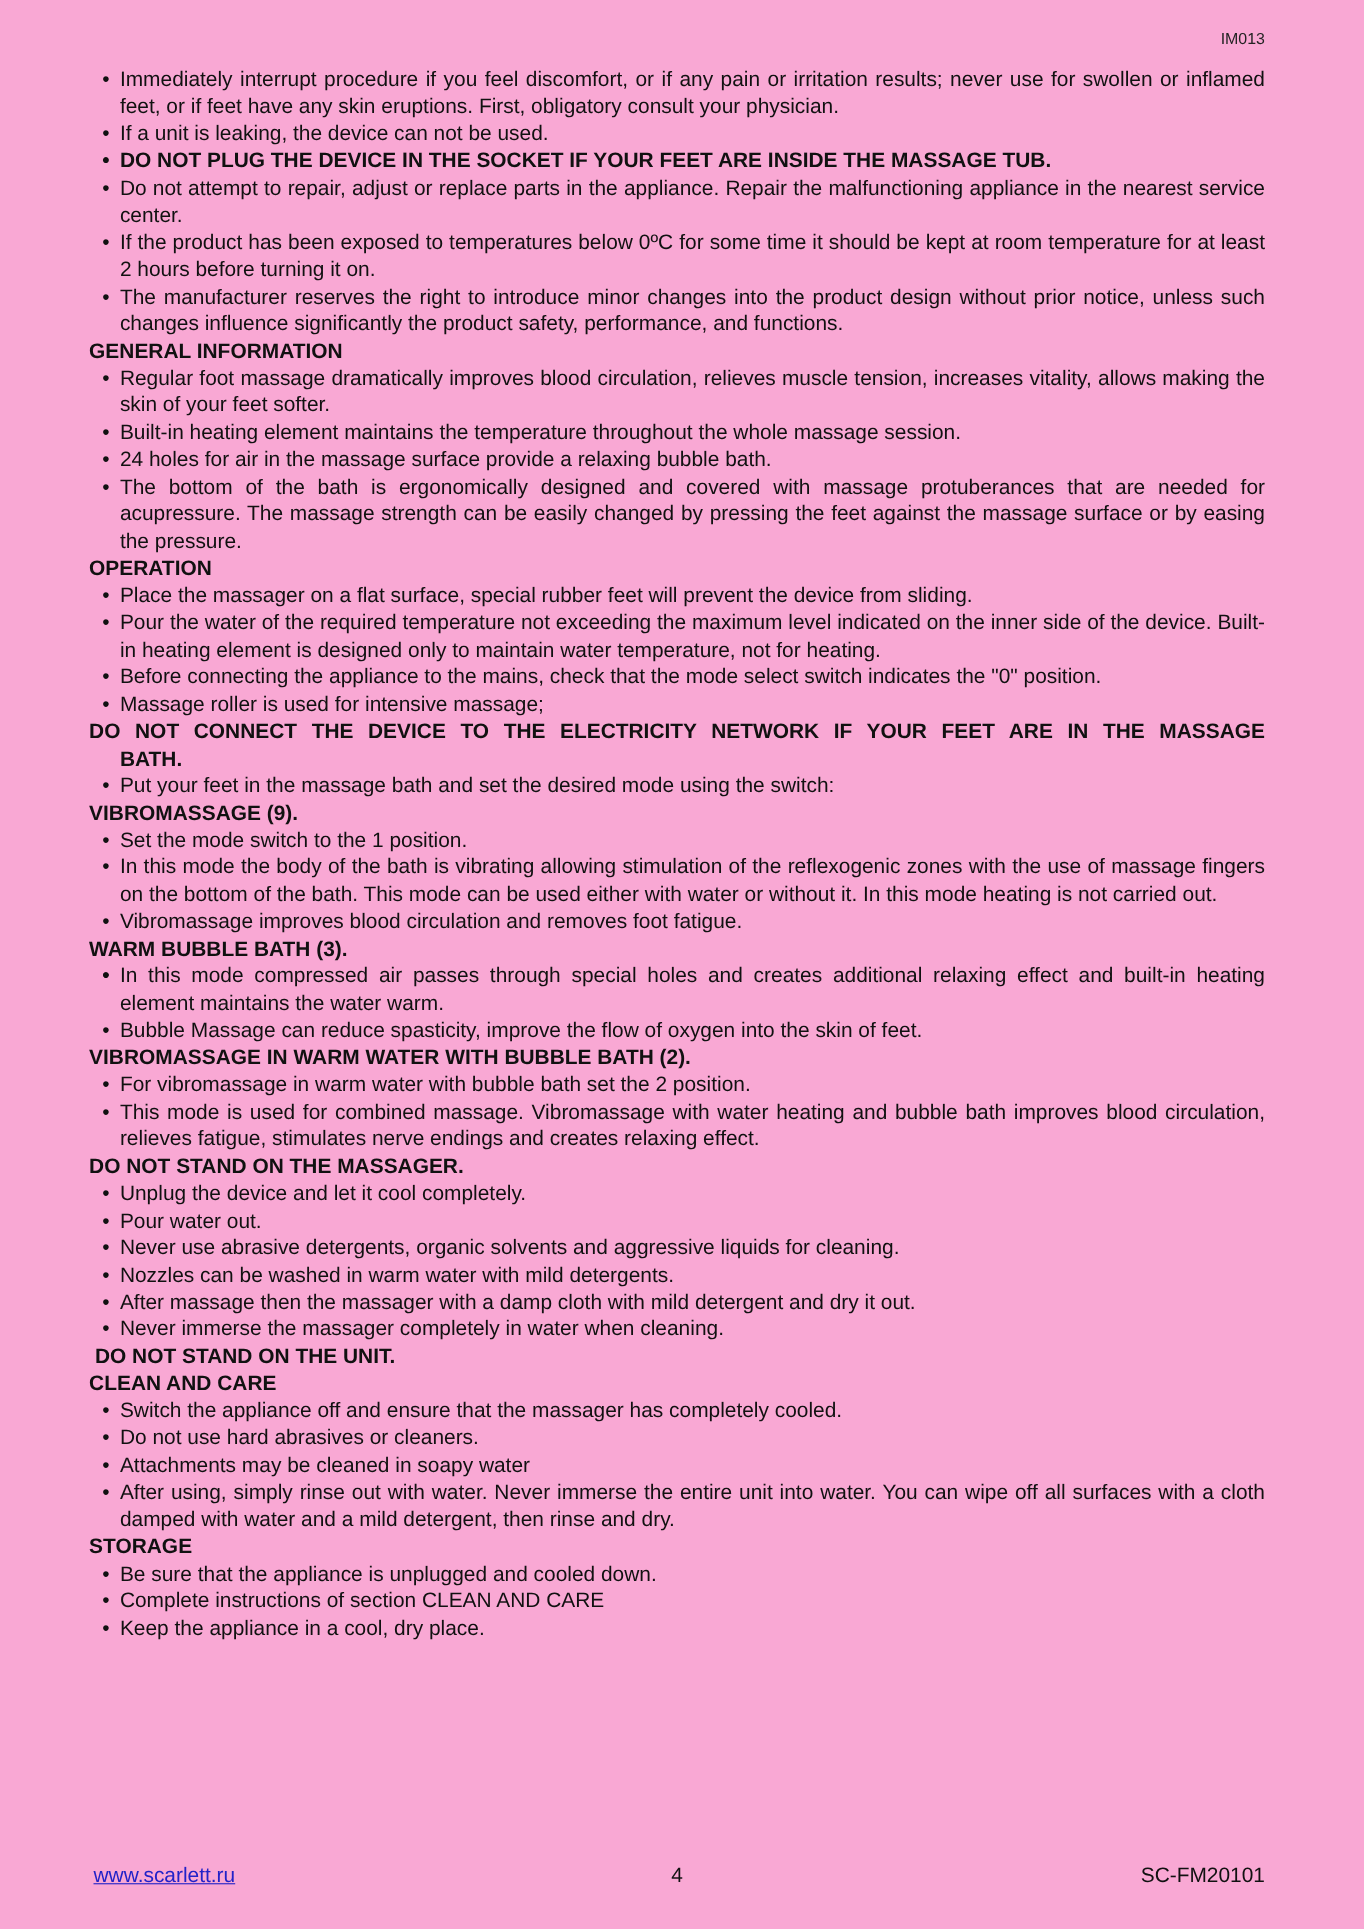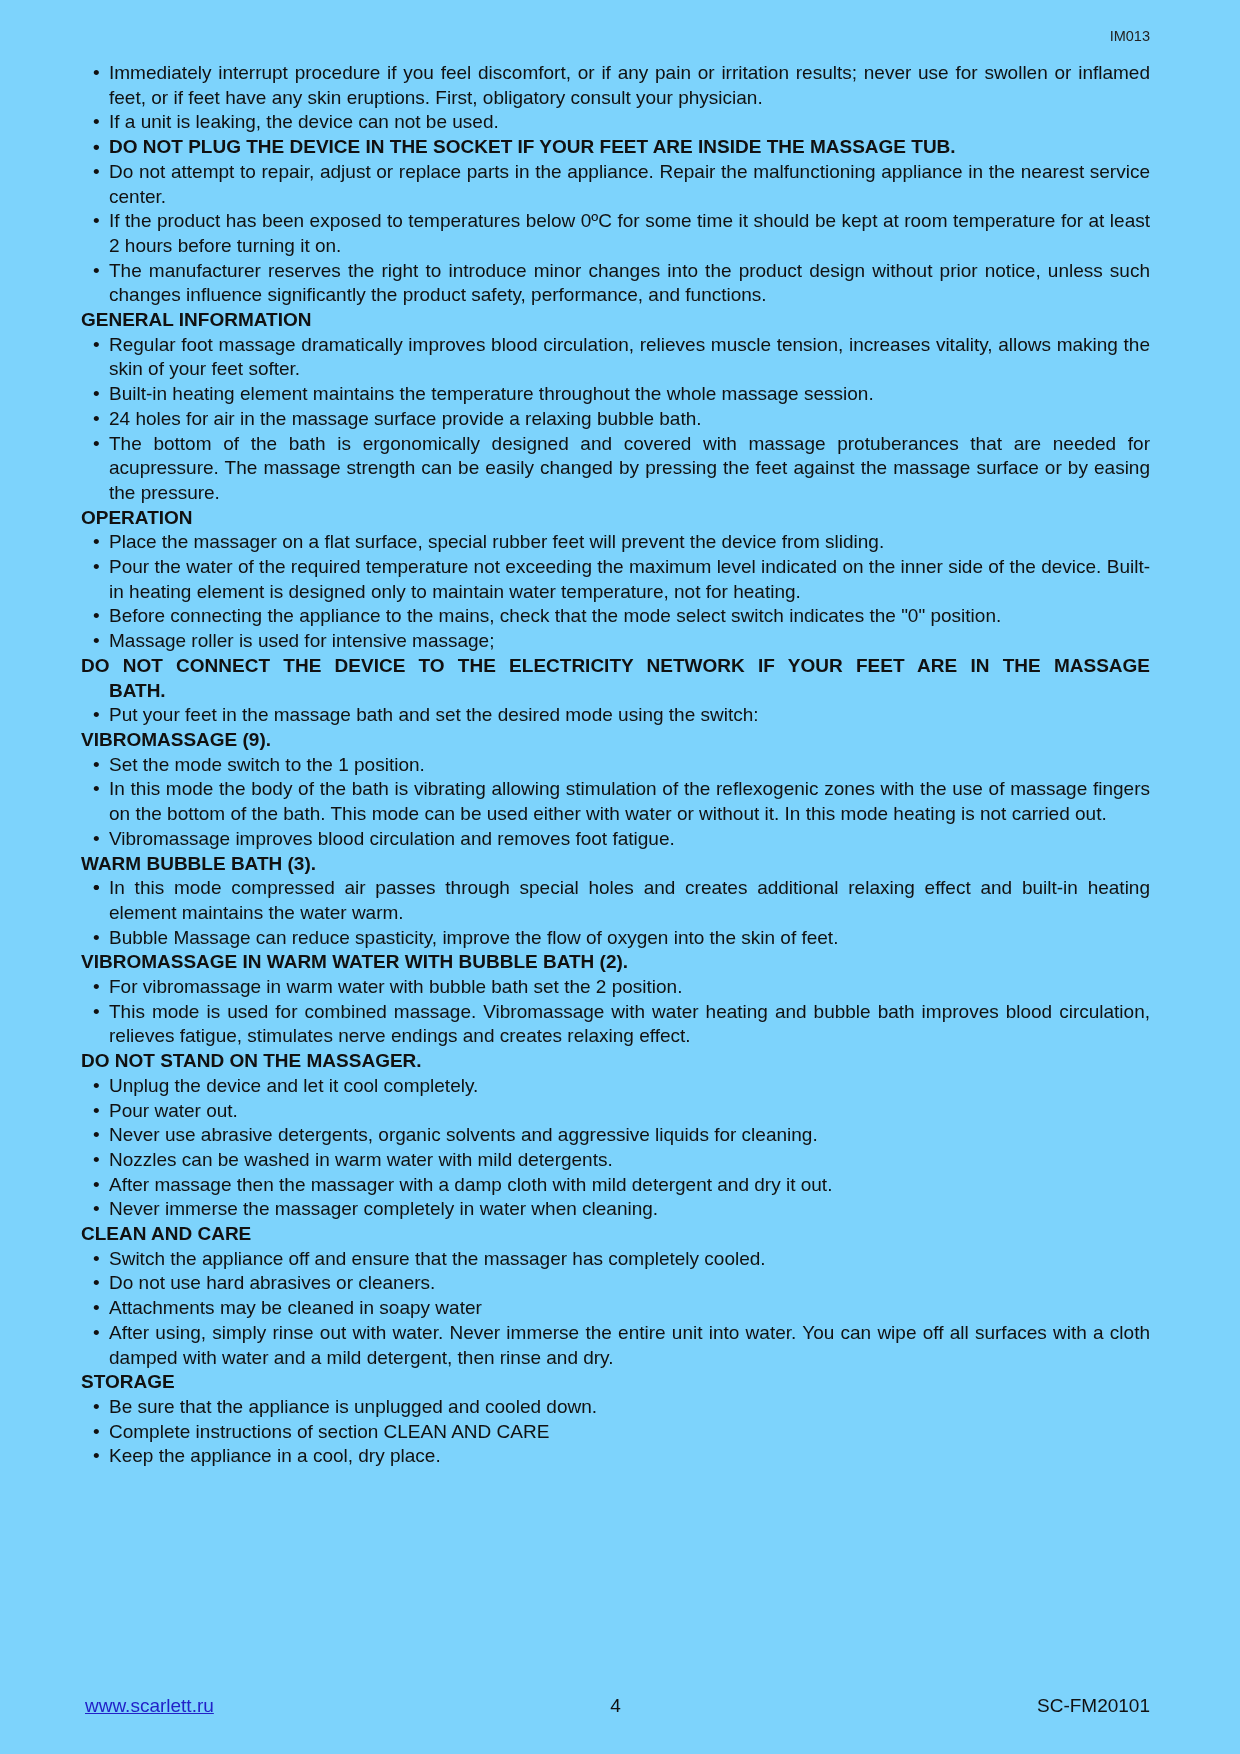--- a/index.html
+++ b/index.html
@@ -1,20 +1,20 @@
 <!DOCTYPE html>
 <html><head>
 <meta charset="utf-8">
 <style>
   html, body { margin: 0; padding: 0; background: #ffffff; }
   .page {
     position: relative;
     width: 1240px;
     height: 1754px;
-    background: #7dd3fc;
+    background: #f9a8d4;
     overflow: hidden;
     font-family: "Liberation Sans", sans-serif;
     color: #111111;
     font-size: 19px;
     line-height: 24.7px;
   }
   .doc-code {
     position: absolute;
     top: 27px;
     right: 90px;
@@ -113,20 +113,21 @@
       <div class="block heading">VIBROMASSAGE IN WARM WATER WITH BUBBLE BATH (2).</div>
       <div class="block bullet"><span class="marker">•</span><span>For vibromassage in warm water with bubble bath set the 2 position.</span></div>
       <div class="block bullet"><span class="marker">•</span><span>This mode is used for combined massage. Vibromassage with water heating and bubble bath improves blood circulation, relieves fatigue, stimulates nerve endings and creates relaxing effect.</span></div>
       <div class="block heading">DO NOT STAND ON THE MASSAGER.</div>
       <div class="block bullet"><span class="marker">•</span><span>Unplug the device and let it cool completely.</span></div>
       <div class="block bullet"><span class="marker">•</span><span>Pour water out.</span></div>
       <div class="block bullet"><span class="marker">•</span><span>Never use abrasive detergents, organic solvents and aggressive liquids for cleaning.</span></div>
       <div class="block bullet"><span class="marker">•</span><span>Nozzles can be washed in warm water with mild detergents.</span></div>
       <div class="block bullet"><span class="marker">•</span><span>After massage then the massager with a damp cloth with mild detergent and dry it out.</span></div>
       <div class="block bullet"><span class="marker">•</span><span>Never immerse the massager completely in water when cleaning.</span></div>
+      <div class="block heading"> DO NOT STAND ON THE UNIT.</div>
       <div class="block heading">CLEAN AND CARE</div>
       <div class="block bullet"><span class="marker">•</span><span>Switch the appliance off and ensure that the massager has completely cooled.</span></div>
       <div class="block bullet"><span class="marker">•</span><span>Do not use hard abrasives or cleaners.</span></div>
       <div class="block bullet"><span class="marker">•</span><span>Attachments may be cleaned in soapy water</span></div>
       <div class="block bullet"><span class="marker">•</span><span>After using, simply rinse out with water. Never immerse the entire unit into water. You can wipe off all surfaces with a cloth damped with water and a mild detergent, then rinse and dry.</span></div>
       <div class="block heading">STORAGE</div>
       <div class="block bullet"><span class="marker">•</span><span>Be sure that the appliance is unplugged and cooled down.</span></div>
       <div class="block bullet"><span class="marker">•</span><span>Complete instructions of section CLEAN AND CARE</span></div>
       <div class="block bullet"><span class="marker">•</span><span>Keep the appliance in a cool, dry place.</span></div>
     </div>

